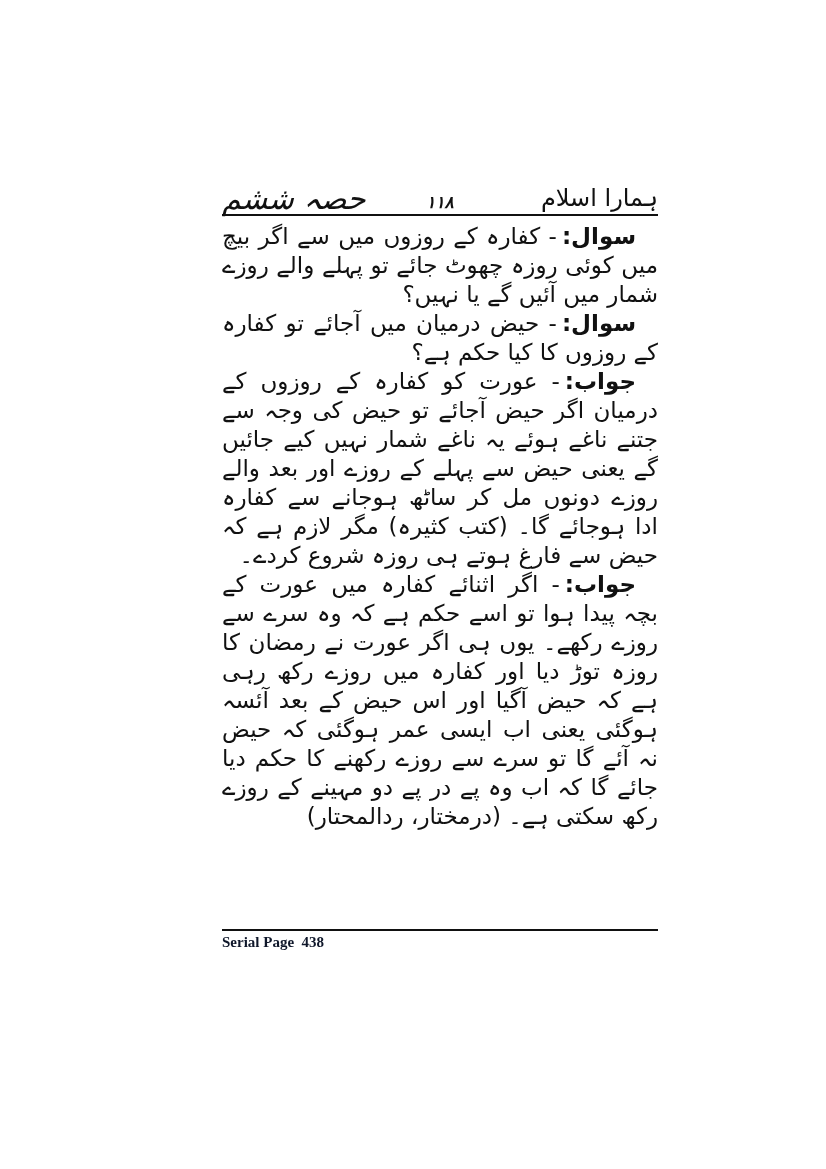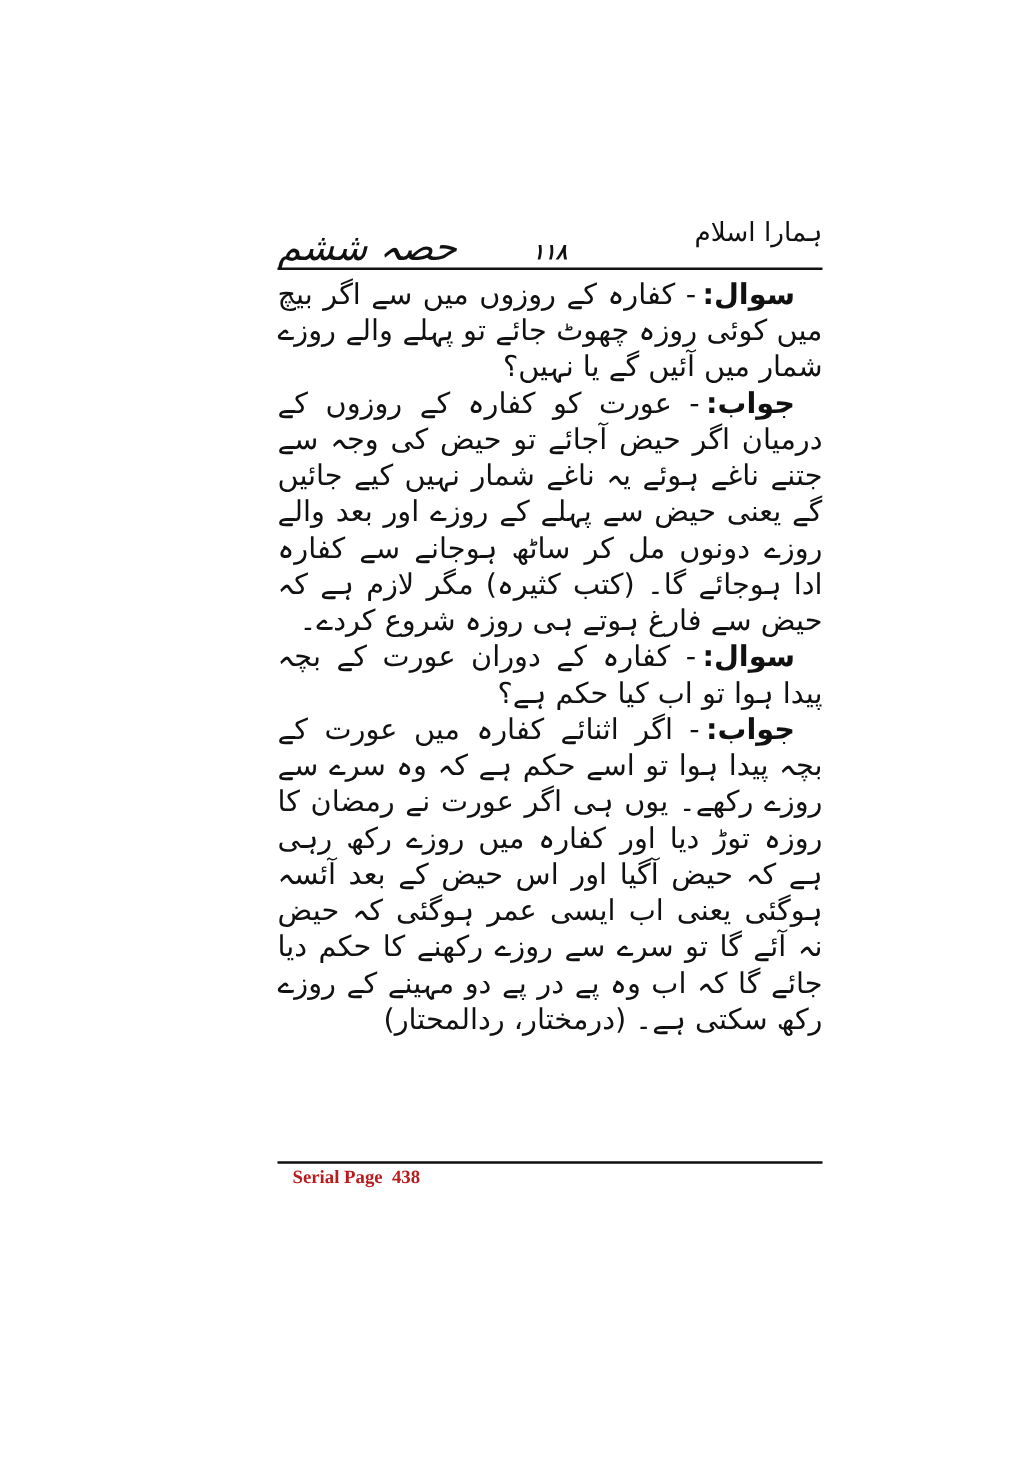--- a/index.html
+++ b/index.html
@@ -21,22 +21,22 @@
     left: 222px;
     top: 172px;
     width: 436px;
     height: 42px;
     border-bottom: 2.5px solid #111111;
     direction: rtl;
   }
   .h-book {
     position: absolute;
     right: 0;
-    bottom: 16px;
-    font-size: 21px;
+    bottom: 2px;
+    font-size: 24px;
     letter-spacing: 1px;
   }
   .h-num {
     position: absolute;
     left: 50%;
     transform: translateX(-50%);
     bottom: 2px;
     font-size: 17px;
     font-weight: bold;
     font-style: italic;
@@ -74,42 +74,41 @@
     left: 222px;
     top: 929px;
     width: 436px;
     border-top: 2.5px solid #111111;
     padding-top: 3px;
   }
   .serial {
     font-family: "Liberation Serif", serif;
     font-weight: bold;
     font-size: 15px;
-    color: #b91c1c;
+    color: #0f172a;
     direction: ltr;
     text-align: left;
     white-space: pre;
-    margin-left: 12px;
   }
 </style>
 </head>
 <body>
 
 <div class="page">
 
   <header class="page-header">
     <span class="h-book">ہمارا اسلام</span>
     <span class="h-num">۱۱۸</span>
     <span class="h-section">حصہ ششم</span>
   </header>
 
   <main class="page-body">
     <p class="qa"><b class="qa-label">سوال:</b><span class="qa-text">- کفارہ کے روزوں میں سے اگر بیچ میں کوئی روزہ چھوٹ جائے تو پہلے والے روزے شمار میں آئیں گے یا نہیں؟</span></p>
+    <p class="qa"><b class="qa-label">سوال:</b><span class="qa-text">- حیض درمیان میں آجائے تو کفارہ کے روزوں کا کیا حکم ہے؟</span></p>
     <p class="qa"><b class="qa-label">جواب:</b><span class="qa-text">- عورت کو کفارہ کے روزوں کے درمیان اگر حیض آجائے تو حیض کی وجہ سے جتنے ناغے ہوئے یہ ناغے شمار نہیں کیے جائیں گے یعنی حیض سے پہلے کے روزے اور بعد والے روزے دونوں مل کر ساٹھ ہوجانے سے کفارہ ادا ہوجائے گا۔ (کتب کثیرہ) مگر لازم ہے کہ حیض سے فارغ ہوتے ہی روزہ شروع کردے۔</span></p>
-    <p class="qa"><b class="qa-label">سوال:</b><span class="qa-text">- کفارہ کے دوران عورت کے بچہ پیدا ہوا تو اب کیا حکم ہے؟</span></p>
     <p class="qa"><b class="qa-label">جواب:</b><span class="qa-text">- اگر اثنائے کفارہ میں عورت کے بچہ پیدا ہوا تو اسے حکم ہے کہ وہ سرے سے روزے رکھے۔ یوں ہی اگر عورت نے رمضان کا روزہ توڑ دیا اور کفارہ میں روزے رکھ رہی ہے کہ حیض آگیا اور اس حیض کے بعد آئسہ ہوگئی یعنی اب ایسی عمر ہوگئی کہ حیض نہ آئے گا تو سرے سے روزے رکھنے کا حکم دیا جائے گا کہ اب وہ پے در پے دو مہینے کے روزے رکھ سکتی ہے۔ (درمختار، ردالمحتار)</span></p>
 
   </main>
 
   <footer class="page-footer">
     <div class="serial">Serial Page  438</div>
   </footer>
 
 </div>
 

